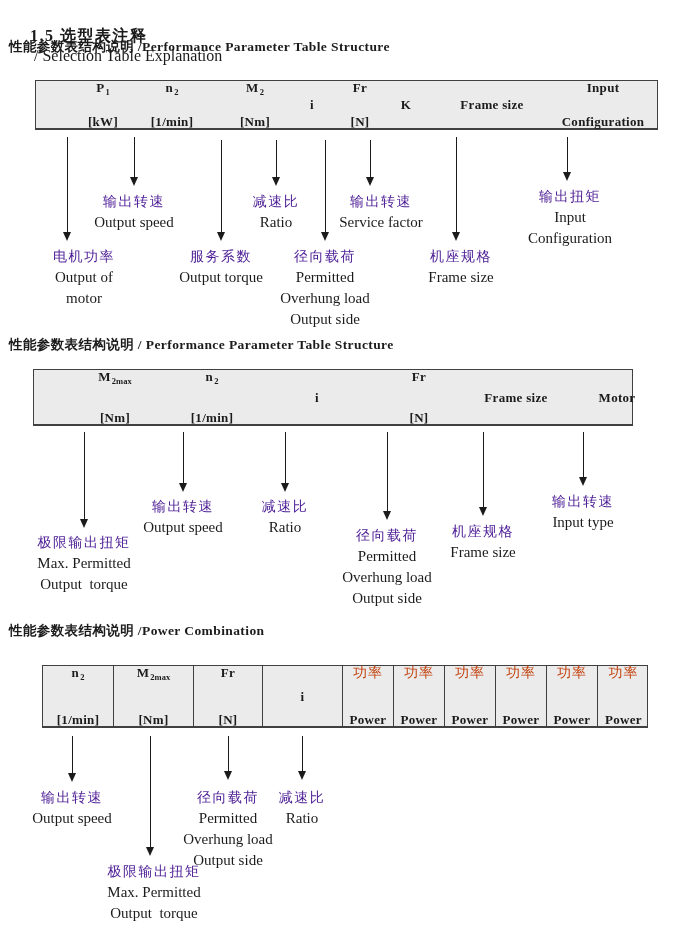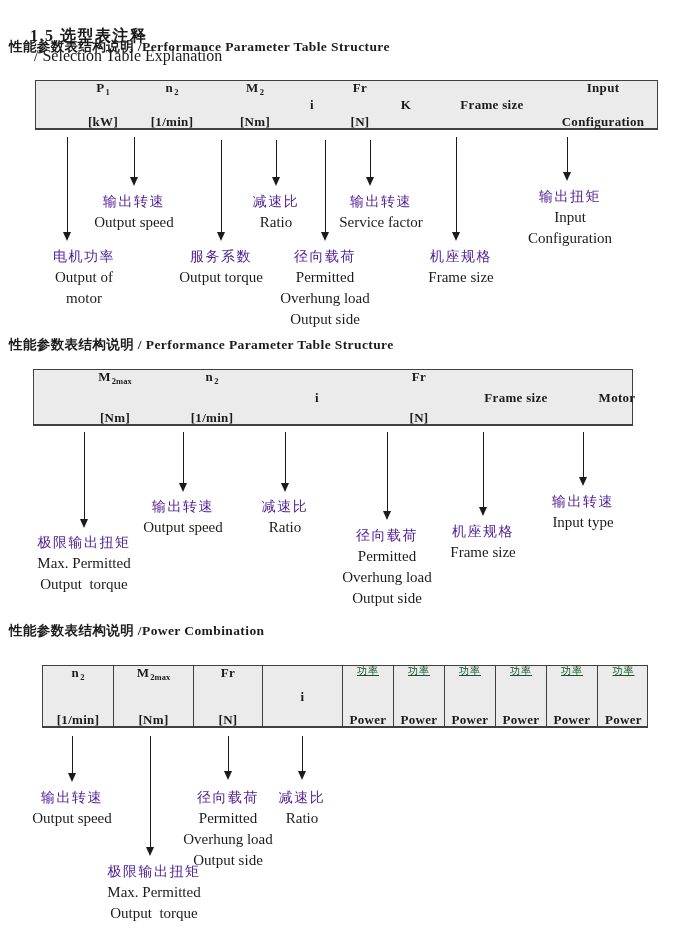--- a/index.html
+++ b/index.html
@@ -23,21 +23,21 @@
     border-bottom-width:2px;
   }
   .cell {
     position:absolute; top:0; height:100%;
     display:flex; flex-direction:column; justify-content:space-between; align-items:center;
   }
   .cell.centered { transform:translateX(-50%); }
   .cell.single { justify-content:center; }
   .cell.divided { border-right:1px solid var(--table-border,#404040); }
   .hline { font-size:13px; font-weight:bold; line-height:1; letter-spacing:0.3px; white-space:pre; }
-  .hline.cnh { font-weight:normal; font-size:10px; letter-spacing:1px; color:#14532d;text-decoration:underline; }
+  .hline.cnh { font-weight:normal; font-size:14px; letter-spacing:1px; color:#c2410c; }
   .sub { font-size:8.5px; font-weight:bold; vertical-align:-3px; margin-left:1px; letter-spacing:0; }
   .arrow { position:absolute; width:1px; background:var(--arrow,#1b1b1b); }
   .arrow::after {
     content:""; position:absolute; left:-4px; bottom:-9px; width:0; height:0;
     border-left:4.5px solid transparent; border-right:4.5px solid transparent;
     border-top:9px solid var(--arrow,#1b1b1b);
   }
   .anno { position:absolute; transform:translateX(-50%); text-align:center; white-space:pre; }
   .anno .zh-line { font-size:14px; line-height:20px; letter-spacing:1.5px; color:#4c1d95; }
   .anno .en-line { font-size:15px; line-height:21px; }

